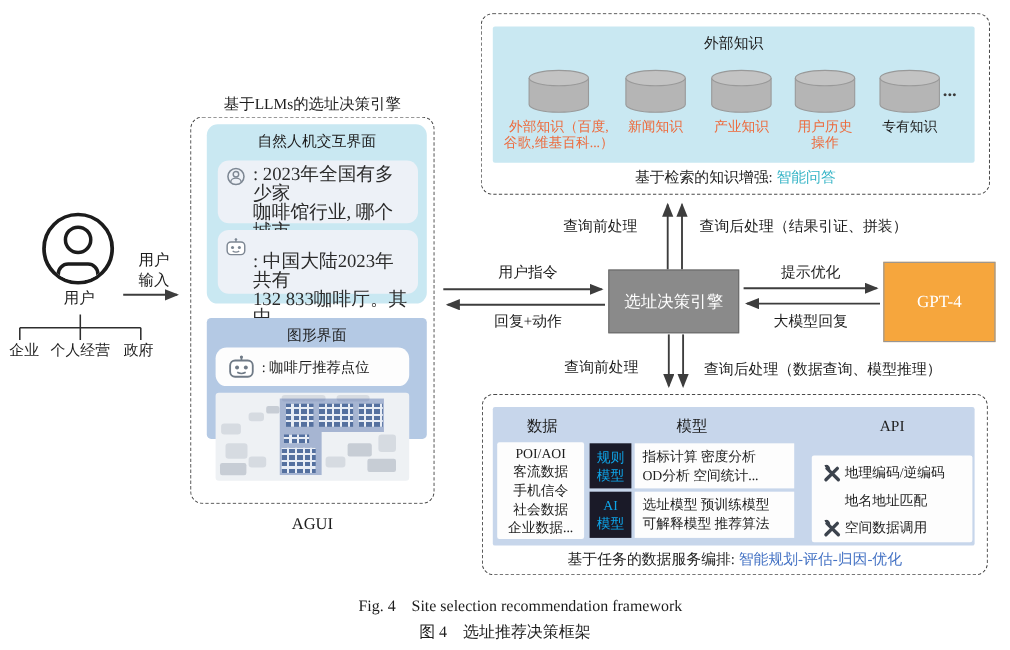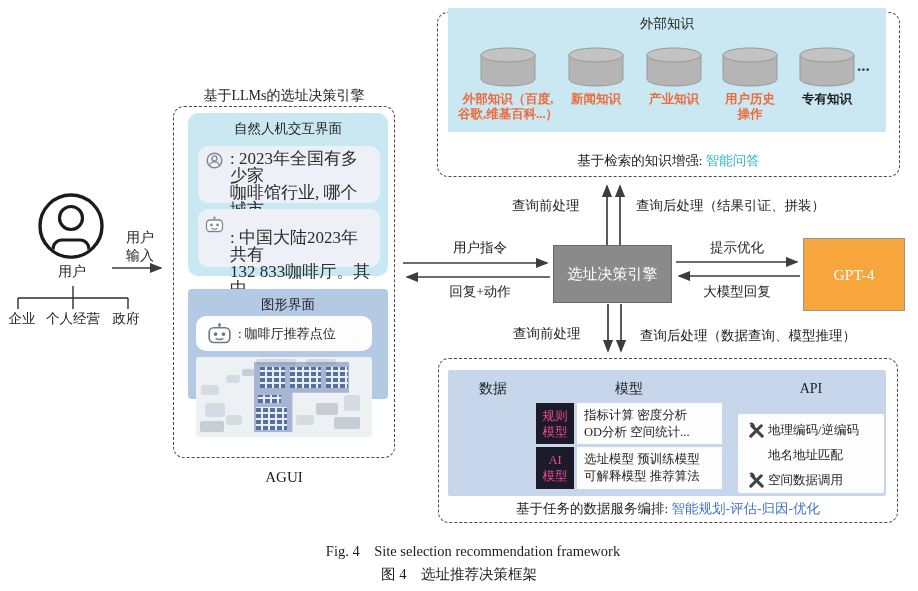--- a/index.html
+++ b/index.html
@@ -10,32 +10,32 @@
   .ctr{text-align:center;}
   .dashed{border:1.6px dashed #4a4a4a;border-radius:11px;box-sizing:border-box;}
   .panel{box-sizing:border-box;border-radius:4px;}
   .cyan{background:#c9e8f2;}
   .bluep{background:#b4c9e4;}
   .peri{background:#c7d6eb;}
   .panel-title{text-align:center;font-size:13.5px;padding-top:7px;}
   .bubble{position:absolute;background:#edf1f7;border-radius:10px;box-sizing:border-box;}
   .bubble-text{font-size:17px;line-height:17px;color:#2b2b2b;}
   .whitebox{position:absolute;background:#fdfdfd;border-radius:2px;box-sizing:border-box;}
-  .tagdark{position:absolute;background:#1a1a28;color:#ec4899;text-align:center;
+  .tagdark{position:absolute;background:#1a1a28;color:#0ea5e9;text-align:center;
            font-size:12.5px;line-height:16px;display:flex;flex-direction:column;justify-content:center;}
   .cellbox{position:absolute;background:#fdfdfd;font-size:12.5px;line-height:17px;
            display:flex;flex-direction:column;justify-content:center;padding-left:7px;box-sizing:border-box;}
   .orange{color:#ed6a3c;}
   .teal{color:#35b4c6;}
   .bluetxt{color:#4472c4;}
   .engine{background:#8a8a8a;border:1.5px solid #6b6b6b;color:#ffffff;
           display:flex;align-items:center;justify-content:center;font-size:15px;box-sizing:border-box;}
   .gpt{background:#f6a63d;border:1.5px solid #969696;color:#ffffff;
        display:flex;align-items:center;justify-content:center;font-size:15.5px;box-sizing:border-box;}
-  .cyl-label{position:absolute;font-size:12.5px;line-height:15px;text-align:center;font-weight:bold;}
+  .cyl-label{position:absolute;font-size:12.5px;line-height:15px;text-align:center;}
   .map{position:absolute;background:#eef1f4;border-radius:3px;overflow:hidden;}
   .blob{position:absolute;background:#d6dbe1;border-radius:3px;}
   .blob2{position:absolute;background:#c7cdd5;border-radius:2px;}
   .mapoverlay{position:absolute;background:rgba(88,116,174,0.48);}
   .grid{position:absolute;background-color:#54709f;
         background-image:repeating-linear-gradient(0deg,transparent 0 4px,#e8edf5 4px 6px),
                          repeating-linear-gradient(90deg,transparent 0 5px,#e8edf5 5px 7px);}
   .apirow{display:flex;align-items:center;height:25px;font-size:12.5px;white-space:nowrap;}
   .apiicon{width:24px;display:flex;justify-content:center;flex:none;}
   .caption{font-size:14.5px;text-align:center;white-space:pre;}
@@ -156,21 +156,21 @@
       <div class="grid" style="left:60px;top:50px;width:31px;height:23px;"></div>
     </div>
   </div>
   <div class="abs lbl ctr" style="left:173px;top:468px;width:222px;font-size:15px;">AGUI</div>
 
   <div class="abs engine" style="left:553px;top:245px;width:119px;height:58px;">选址决策引擎</div>
 
   <div class="abs gpt" style="left:803px;top:238px;width:102px;height:73px;">GPT-4</div>
 
   <div class="abs dashed" style="left:437px;top:12px;width:463px;height:165px;"></div>
-  <div class="abs panel cyan" style="left:448px;top:8px;width:438px;height:124px;border-radius:2px;">
+  <div class="abs panel cyan" style="left:448px;top:24px;width:438px;height:124px;border-radius:2px;">
     <div class="panel-title">外部知识</div>
     <svg class="abs" style="left:31px;top:38px;" width="58" height="42" viewBox="0 0 58 42">
       <path d="M2,9 v24 a27,7 0 0 0 54,0 v-24" fill="#b5b5b5" stroke="#999" stroke-width="1"></path>
       <ellipse cx="29" cy="9" rx="27" ry="7" fill="#c3c3c3" stroke="#999" stroke-width="1"></ellipse>
     </svg>
     <svg class="abs" style="left:119px;top:38px;" width="58" height="42" viewBox="0 0 58 42">
       <path d="M2,9 v24 a27,7 0 0 0 54,0 v-24" fill="#b5b5b5" stroke="#999" stroke-width="1"></path>
       <ellipse cx="29" cy="9" rx="27" ry="7" fill="#c3c3c3" stroke="#999" stroke-width="1"></ellipse>
     </svg>
     <svg class="abs" style="left:197px;top:38px;" width="58" height="42" viewBox="0 0 58 42">
@@ -207,20 +207,27 @@
   <div class="abs lbl ctr" style="left:437px;top:153px;width:463px;">
     <span>基于检索的知识增强: </span><span class="teal">智能问答</span>
   </div>
 
   <div class="abs dashed" style="left:438px;top:358px;width:460px;height:165px;"></div>
   <div class="abs panel peri" style="left:448px;top:370px;width:438px;height:126px;border-radius:2px;">
     <div class="abs lbl ctr" style="left:5px;top:10px;width:80px;font-size:14px;">数据</div>
     <div class="abs lbl ctr" style="left:88px;top:10px;width:186px;font-size:14px;">模型</div>
     <div class="abs lbl ctr" style="left:290px;top:10px;width:146px;font-size:14px;">API</div>
 
+    <div class="whitebox ctr" style="left:4px;top:32px;width:79px;height:88px;font-size:12.5px;line-height:17px;padding-top:2px;">
+      <div>POI/AOI</div>
+      <div>客流数据</div>
+      <div>手机信令</div>
+      <div>社会数据</div>
+      <div>企业数据...</div>
+    </div>
 
     <div class="tagdark" style="left:88px;top:33px;width:38px;height:41px;">
       <div>规则</div>
       <div>模型</div>
     </div>
     <div class="cellbox" style="left:129px;top:33px;width:145px;height:41px;">
       <div>指标计算 密度分析</div>
       <div>OD分析 空间统计...</div>
     </div>
     <div class="tagdark" style="left:88px;top:77px;width:38px;height:42px;">

